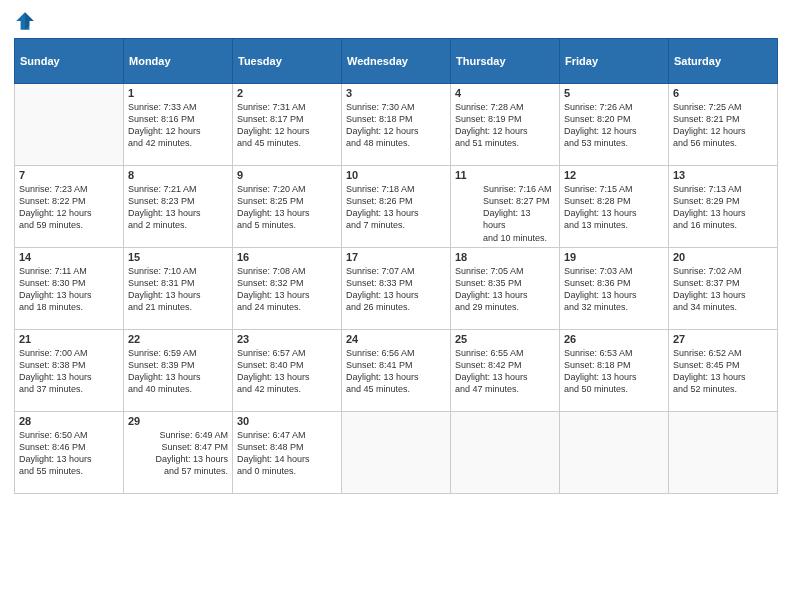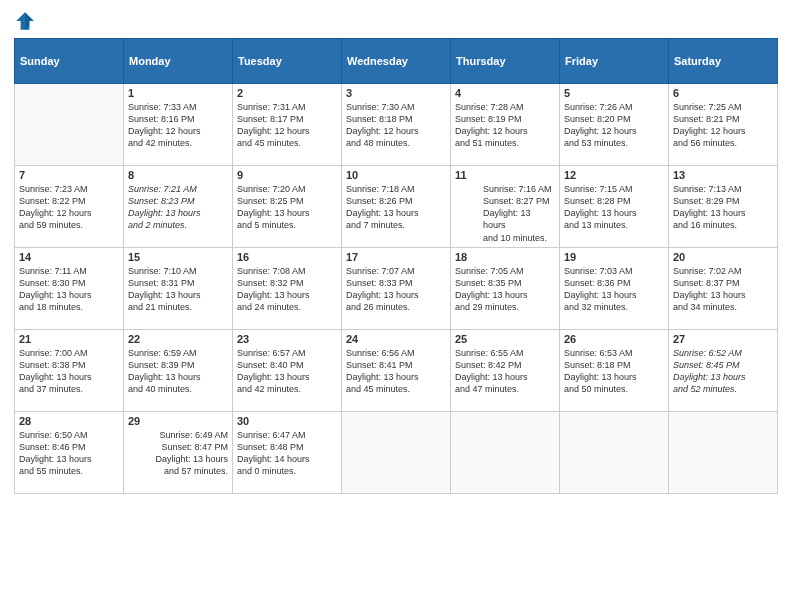--- a/index.html
+++ b/index.html
@@ -171,21 +171,21 @@
         <tr>
           <td>
             <div class="day-number">7</div>
             <div class="day-info" style="white-space: pre-line;">Sunrise: 7:23 AM
 Sunset: 8:22 PM
 Daylight: 12 hours
 and 59 minutes.</div>
           </td>
           <td>
             <div class="day-number">8</div>
-            <div class="day-info" style="white-space: pre-line; font-style: italic;">Sunrise: 7:21 AM
+            <div class="day-info" style="white-space: pre-line;">Sunrise: 7:21 AM
 Sunset: 8:23 PM
 Daylight: 13 hours
 and 2 minutes.</div>
           </td>
           <td>
             <div class="day-number">9</div>
             <div class="day-info" style="white-space: pre-line;">Sunrise: 7:20 AM
 Sunset: 8:25 PM
 Daylight: 13 hours
 and 5 minutes.</div>
@@ -308,21 +308,21 @@
           </td>
           <td>
             <div class="day-number">26</div>
             <div class="day-info" style="white-space: pre-line;">Sunrise: 6:53 AM
 Sunset: 8:18 PM
 Daylight: 13 hours
 and 50 minutes.</div>
           </td>
           <td>
             <div class="day-number">27</div>
-            <div class="day-info" style="white-space: pre-line; font-style: italic;">Sunrise: 6:52 AM
+            <div class="day-info" style="white-space: pre-line;">Sunrise: 6:52 AM
 Sunset: 8:45 PM
 Daylight: 13 hours
 and 52 minutes.</div>
           </td>
         </tr>
         <tr>
           <td>
             <div class="day-number">28</div>
             <div class="day-info" style="white-space: pre-line;">Sunrise: 6:50 AM
 Sunset: 8:46 PM

